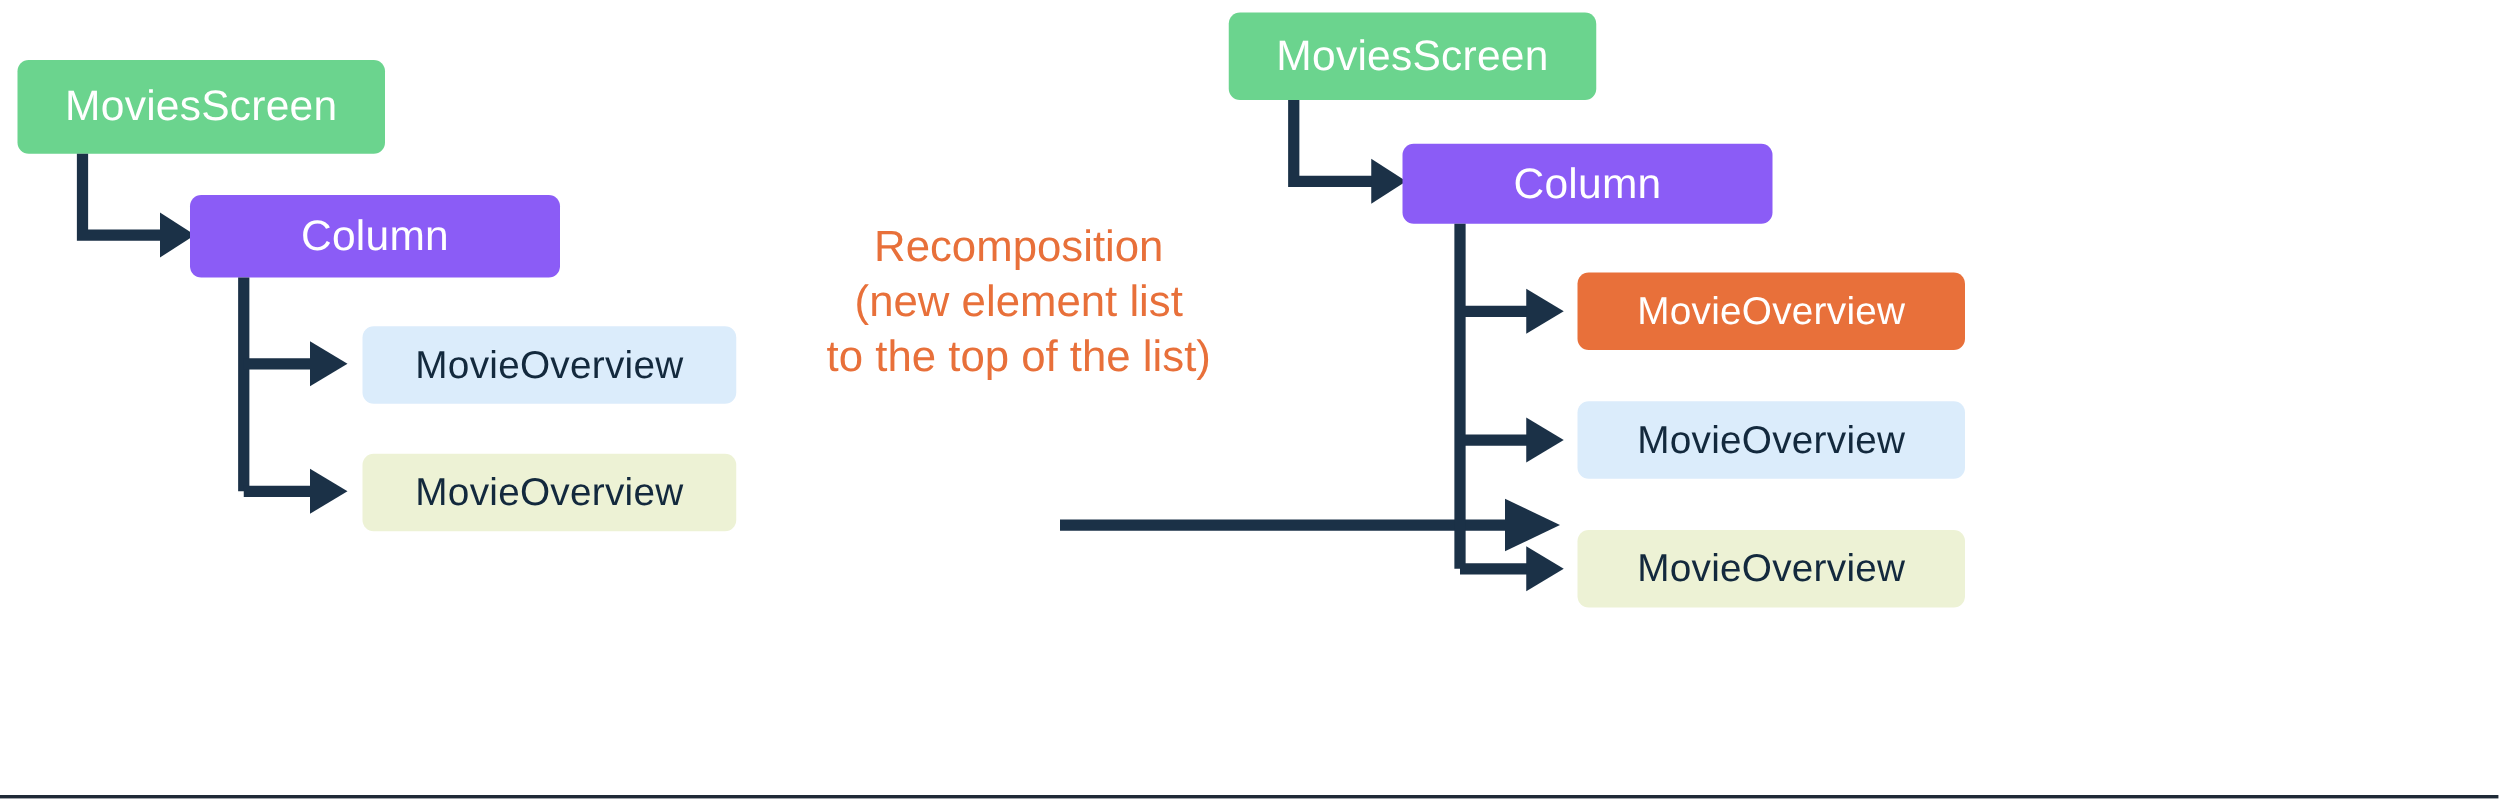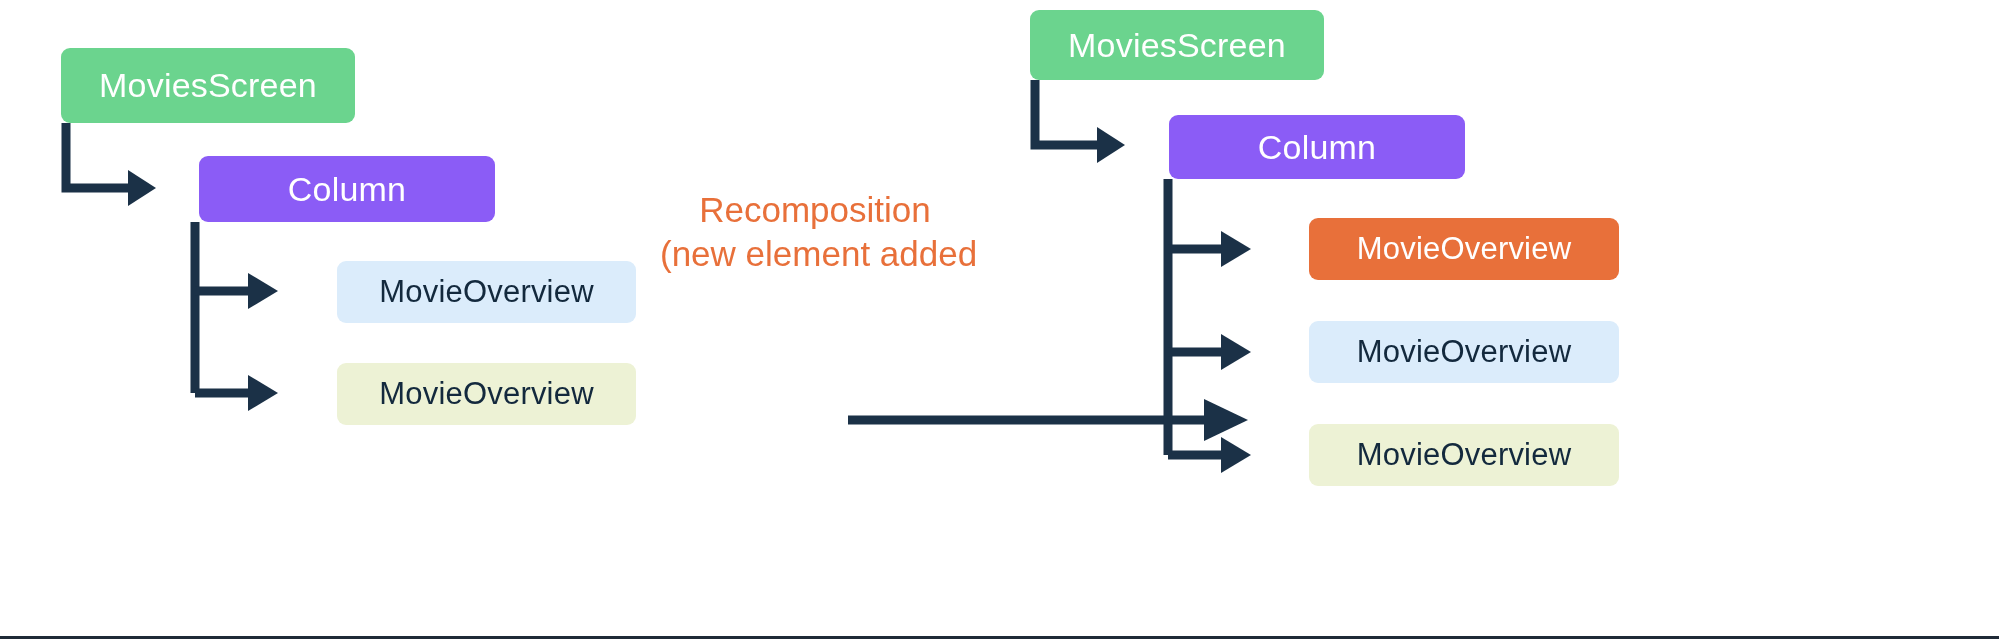--- a/index.html
+++ b/index.html
@@ -30,21 +30,20 @@
   .node {
     position: absolute;
     display: flex;
     align-items: center;
     justify-content: center;
     border-radius: 9px;
     box-sizing: border-box;
     font-family: "Liberation Sans", sans-serif;
     letter-spacing: 0.2px;
     white-space: nowrap;
-    margin-left: 47px;
   }
   .node-screen {
     background: #6BD48E;
     color: #ffffff;
     font-size: 34px;
   }
   .node-column {
     background: #8b5cf6;
     color: #ffffff;
     font-size: 34px;
@@ -119,23 +118,24 @@
   </div>
 
   <div class="node node-overview-lightblue" style="left:290px; top:261px; width:299px; height:62px;">
     <span>MovieOverview</span>
   </div>
 
   <div class="node node-overview-yellow" style="left:290px; top:363px; width:299px; height:62px;">
     <span>MovieOverview</span>
   </div>
 
-  <div class="caption" style="left:660px; top:188px; width:310px;">
+  <div class="caption" style="left:660px; top:176px; width:310px;">
     <div>Recomposition</div>
-    <div>(new element added</div>
+    <div>(new element list</div>
+    <div>to the top of the list)</div>
   </div>
 
   <div class="conn" style="left:848px; top:396px; width:410px; height:48px;">
     <svg width="410" height="48" viewBox="0 0 410 48">
       <path d="M0,24 L360,24" fill="none" stroke="#1B3147" stroke-width="9"></path>
       <polygon points="356,3 400,24 356,45" fill="#1B3147"></polygon>
     </svg>
   </div>
 
   <div class="node node-screen" style="left:983px; top:10px; width:294px; height:70px;">

